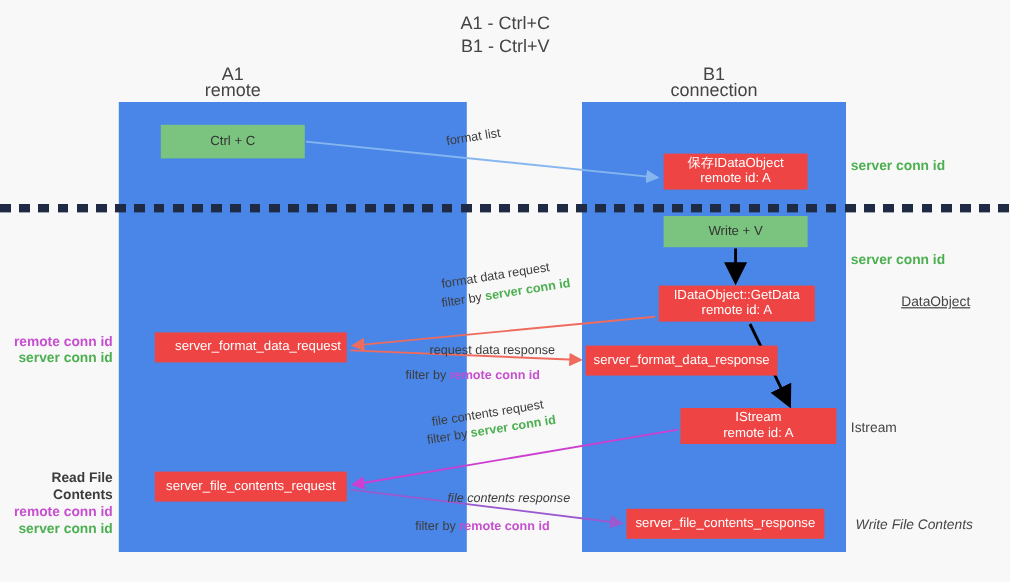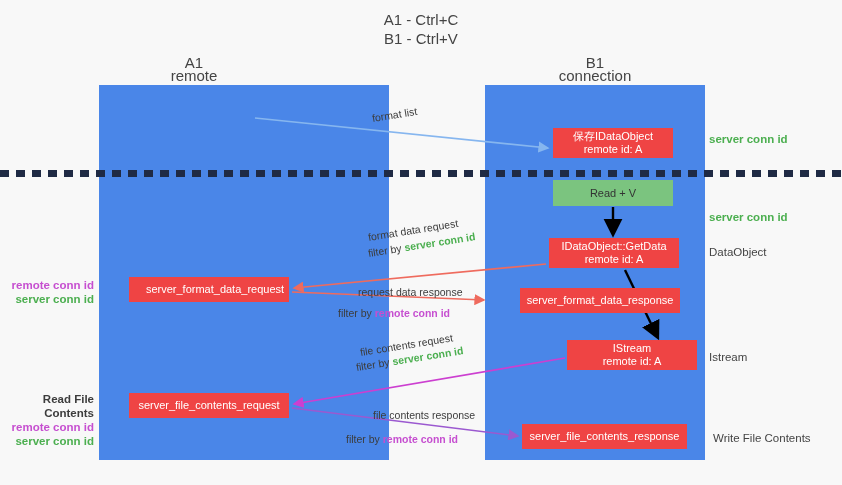--- a/index.html
+++ b/index.html
@@ -41,32 +41,32 @@
     white-space:pre-line;
   }
   .box.green{background:#7bc47f;color:#333;}
   .box.orange{background:#ef4444;color:#fff;}
 
   .b-ctrlc{left:134px;top:104px;width:120px;height:28px;}
   .b-idataobject{left:553px;top:128px;width:120px;height:30px;}
   .b-ctrlv{left:553px;top:180px;width:120px;height:26px;}
   .b-getdata{left:549px;top:238px;width:130px;height:30px;}
   .b-sfdreq{left:129px;top:277px;width:160px;height:25px;padding-left:12px;}
-  .b-sfdres{left:488px;top:288px;width:160px;height:25px;margin-left:32px;}
+  .b-sfdres{left:488px;top:288px;width:160px;height:25px;}
   .b-istream{left:567px;top:340px;width:130px;height:30px;}
   .b-sfcreq{left:129px;top:393px;width:160px;height:25px;}
   .b-sfcres{left:522px;top:424px;width:165px;height:25px;}
 
   .rlabel{position:absolute;font-size:11.5px;line-height:14px;color:#444;}
   .rlabel.green{color:#4caf50;font-weight:bold;}
   .r1{left:709px;top:132px;}
   .r2{left:709px;top:210px;}
-  .r3{left:709px;top:245px;}
+  .r3{left:751px;top:245px;text-decoration:underline;}
   .r4{left:709px;top:350px;}
-  .r5{left:713px;top:431px;}
+  .r5{left:713px;top:431px;font-style:italic;}
 
   .llabel{position:absolute;font-size:11.5px;line-height:14px;text-align:right;}
   .llabel .magenta{color:#c64fd0;font-weight:bold;display:block;}
   .llabel .green{color:#4caf50;font-weight:bold;display:block;}
   .llabel .plain{color:#3c3c3c;display:block;font-weight:bold;}
   .l1{left:0;top:278px;width:94px;}
   .l2{left:0;top:392px;width:94px;}
 
   .edge-label{
     position:absolute;font-size:10.5px;line-height:14px;color:#3c3c3c;
@@ -76,21 +76,21 @@
   .edge-label .magenta{color:#c64fd0;font-weight:bold;}
   .rot-up{transform:rotate(-9deg);transform-origin:left center;}
 
   .el-formatlist{left:372px;top:111px;}
   .el-fdreq{left:368px;top:230px;}
   .el-fdreq2{left:368px;top:246px;}
   .el-fdres{left:358px;top:285px;}
   .el-fdres2{left:338px;top:306px;}
   .el-fcreq{left:360px;top:345px;}
   .el-fcreq2{left:356px;top:360px;}
-  .el-fcres{left:373px;top:408px;}
+  .el-fcres{left:373px;top:408px;font-style:italic;}
   .el-fcres2{left:346px;top:432px;}
 
   svg.edges{position:absolute;left:0;top:0;width:842px;height:485px;pointer-events:none;}
 </style>
 </head>
 <body>
 
 <div id="stage">
 
   <div class="title">A1 - Ctrl+C
@@ -133,23 +133,24 @@
 
     <line x1="625" y1="270" x2="657" y2="336" stroke="#000" stroke-width="2.4" marker-end="url(#ar-black)"></line>
 
     <line x1="565" y1="358" x2="294" y2="404" stroke="#cc3fd0" stroke-width="1.6" marker-end="url(#ar-magenta)"></line>
 
     <line x1="292" y1="408" x2="518" y2="436" stroke="#9b59d0" stroke-width="1.6" marker-end="url(#ar-purple)"></line>
   </svg>
 
   <div class="divider"></div>
 
+  <div class="box green b-ctrlc">Ctrl + C</div>
   <div class="box orange b-idataobject">保存IDataObject
 remote id: A</div>
-  <div class="box green b-ctrlv">Read + V</div>
+  <div class="box green b-ctrlv">Write + V</div>
   <div class="box orange b-getdata">IDataObject::GetData
 remote id: A</div>
   <div class="box orange b-sfdreq">server_format_data_request</div>
   <div class="box orange b-sfdres">server_format_data_response</div>
   <div class="box orange b-istream">IStream
 remote id: A</div>
   <div class="box orange b-sfcreq">server_file_contents_request</div>
   <div class="box orange b-sfcres">server_file_contents_response</div>
 
   <div class="rlabel green r1">server conn id</div>

